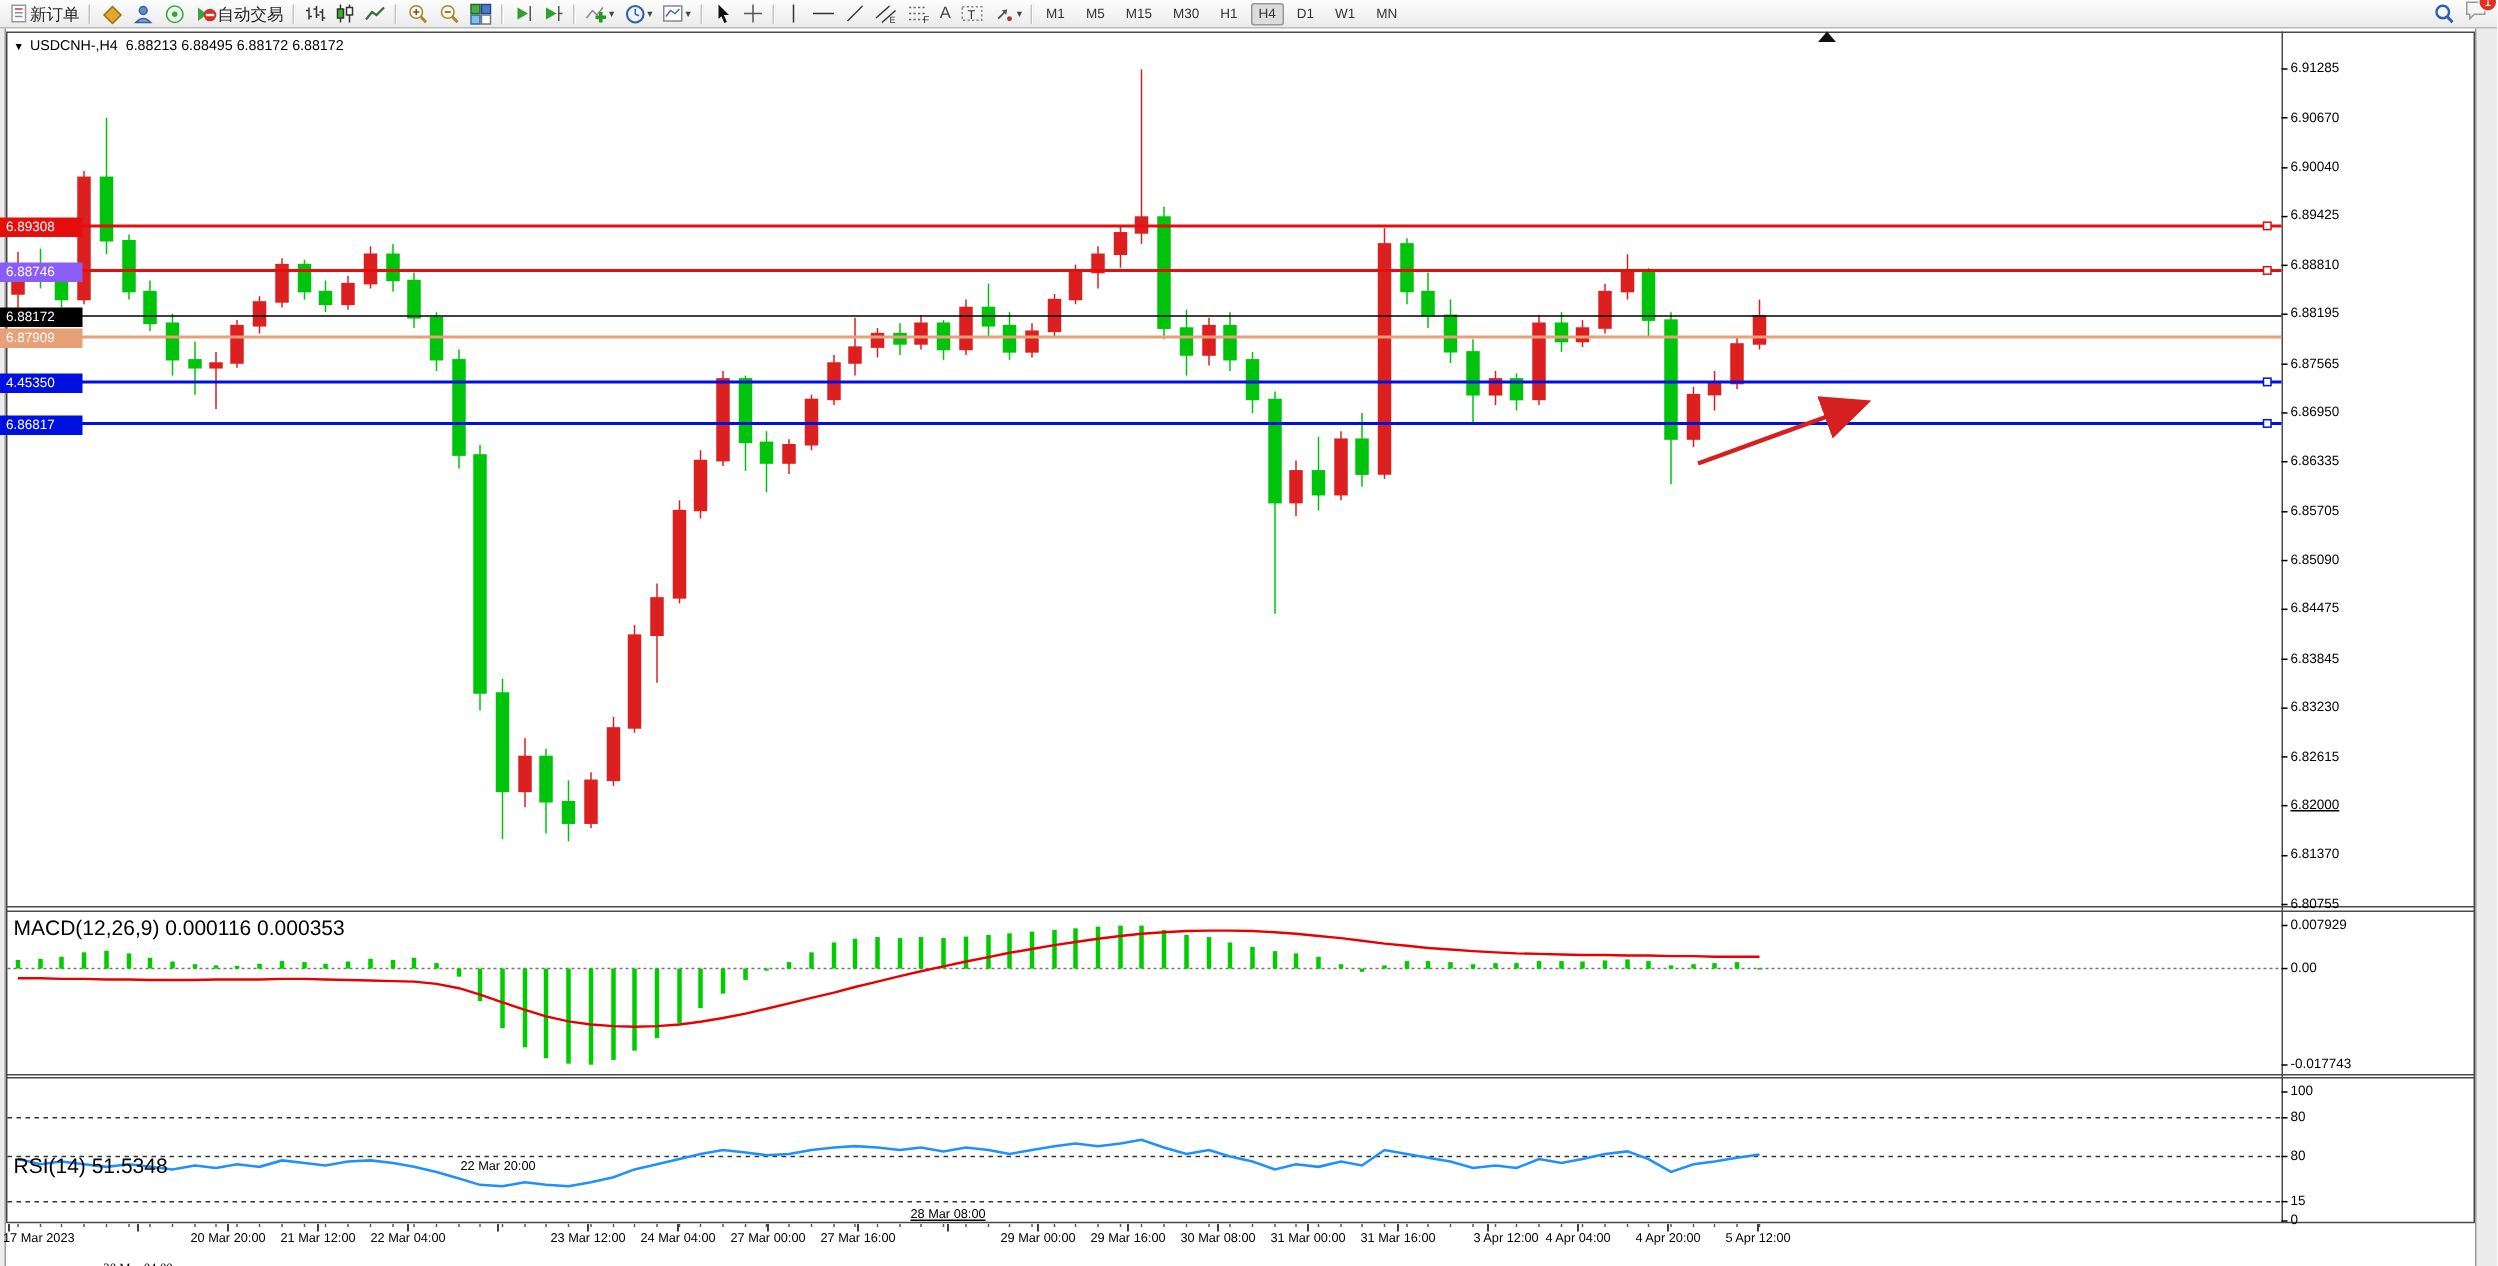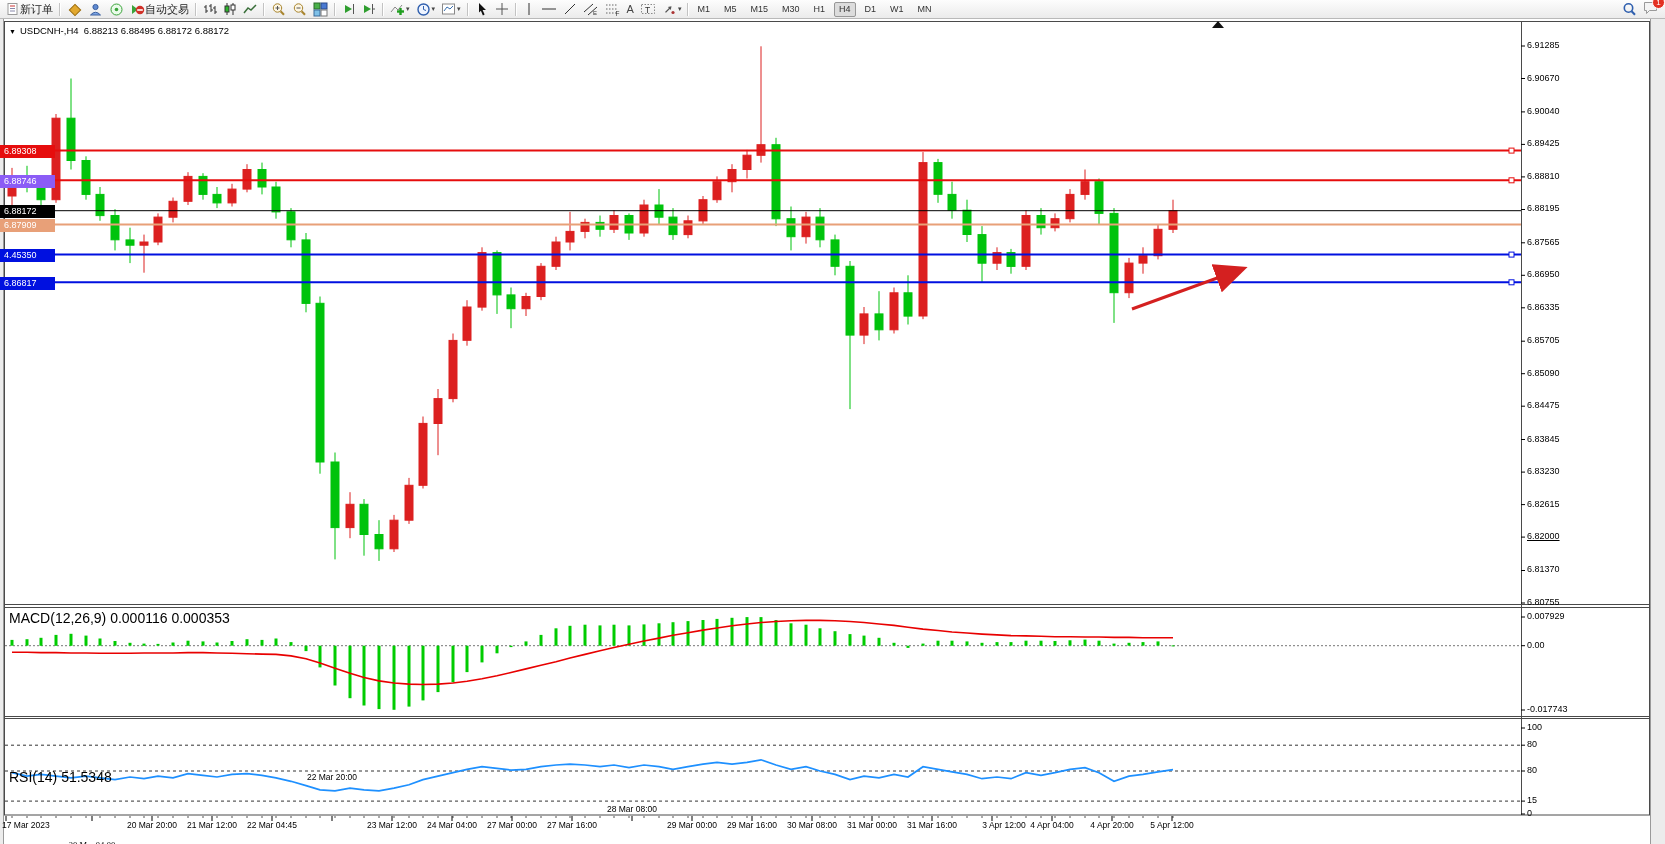--- a/index.html
+++ b/index.html
@@ -664,27 +664,27 @@
       <div class="axlbl" style="left: 1527px; top: 703.999px;">-0.017743</div>
       <div class="axlbl" style="left: 1527px; top: 722px;">100</div>
       <div class="axlbl" style="left: 1527px; top: 739.2px;">80</div>
       <div class="axlbl" style="left: 1527px; top: 765px;">80</div>
       <div class="axlbl" style="left: 1527px; top: 795.1px;">15</div>
       <div class="axlbl" style="left: 1527px; top: 808px;">0</div>
       <div class="tlab" style="left: 2px; top: 820px;">17 Mar 2023</div>
       <div class="tlab" style="left: 92px; top: 840px; transform: translateX(-50%); font-family: Liberation Serif, serif;">20 Mar 04:00</div>
       <div class="tlab" style="left: 152px; top: 820px; transform: translateX(-50%);">20 Mar 20:00</div>
       <div class="tlab" style="left: 212px; top: 820px; transform: translateX(-50%);">21 Mar 12:00</div>
-      <div class="tlab" style="left: 272px; top: 820px; transform: translateX(-50%);">22 Mar 04:45</div>
+      <div class="tlab" style="left: 272px; top: 820px; transform: translateX(-50%);">22 Mar 04:00</div>
       <div class="tlab" style="left: 332px; top: 772px; transform: translateX(-50%); text-align: right;">22 Mar 20:00</div>
       <div class="tlab" style="left: 392px; top: 820px; transform: translateX(-50%);">23 Mar 12:00</div>
       <div class="tlab" style="left: 452px; top: 820px; transform: translateX(-50%);">24 Mar 04:00</div>
       <div class="tlab" style="left: 512px; top: 820px; transform: translateX(-50%);">27 Mar 00:00</div>
       <div class="tlab" style="left: 572px; top: 820px; transform: translateX(-50%);">27 Mar 16:00</div>
-      <div class="tlab" style="left: 632px; top: 804px; transform: translateX(-50%);">28 Mar 08:00</div>
+      <div class="tlab" style="left: 632px; top: 804px; transform: translateX(-50%); text-decoration: underline;">28 Mar 08:00</div>
       <div class="tlab" style="left: 692px; top: 820px; transform: translateX(-50%);">29 Mar 00:00</div>
       <div class="tlab" style="left: 752px; top: 820px; transform: translateX(-50%);">29 Mar 16:00</div>
       <div class="tlab" style="left: 812px; top: 820px; transform: translateX(-50%);">30 Mar 08:00</div>
       <div class="tlab" style="left: 872px; top: 820px; transform: translateX(-50%);">31 Mar 00:00</div>
       <div class="tlab" style="left: 932px; top: 820px; transform: translateX(-50%);">31 Mar 16:00</div>
       <div class="tlab" style="left: 992px; top: 820px; transform: translateX(-50%); margin-left: 12px;">3 Apr 12:00</div>
       <div class="tlab" style="left: 1052px; top: 820px; transform: translateX(-50%);">4 Apr 04:00</div>
       <div class="tlab" style="left: 1112px; top: 820px; transform: translateX(-50%);">4 Apr 20:00</div>
       <div class="tlab" style="left: 1172px; top: 820px; transform: translateX(-50%);">5 Apr 12:00</div>
     </div>

